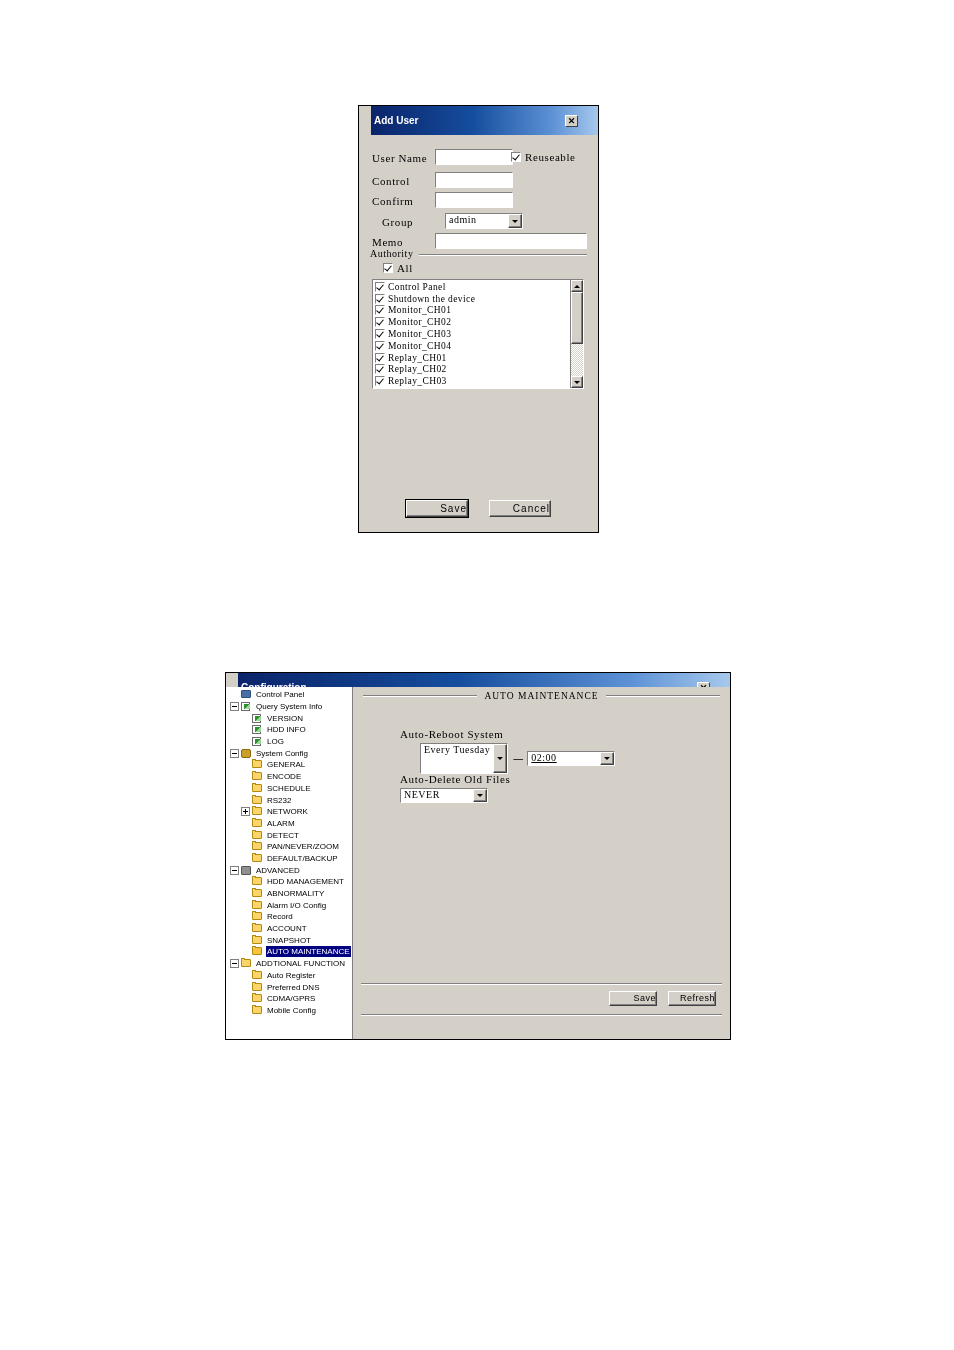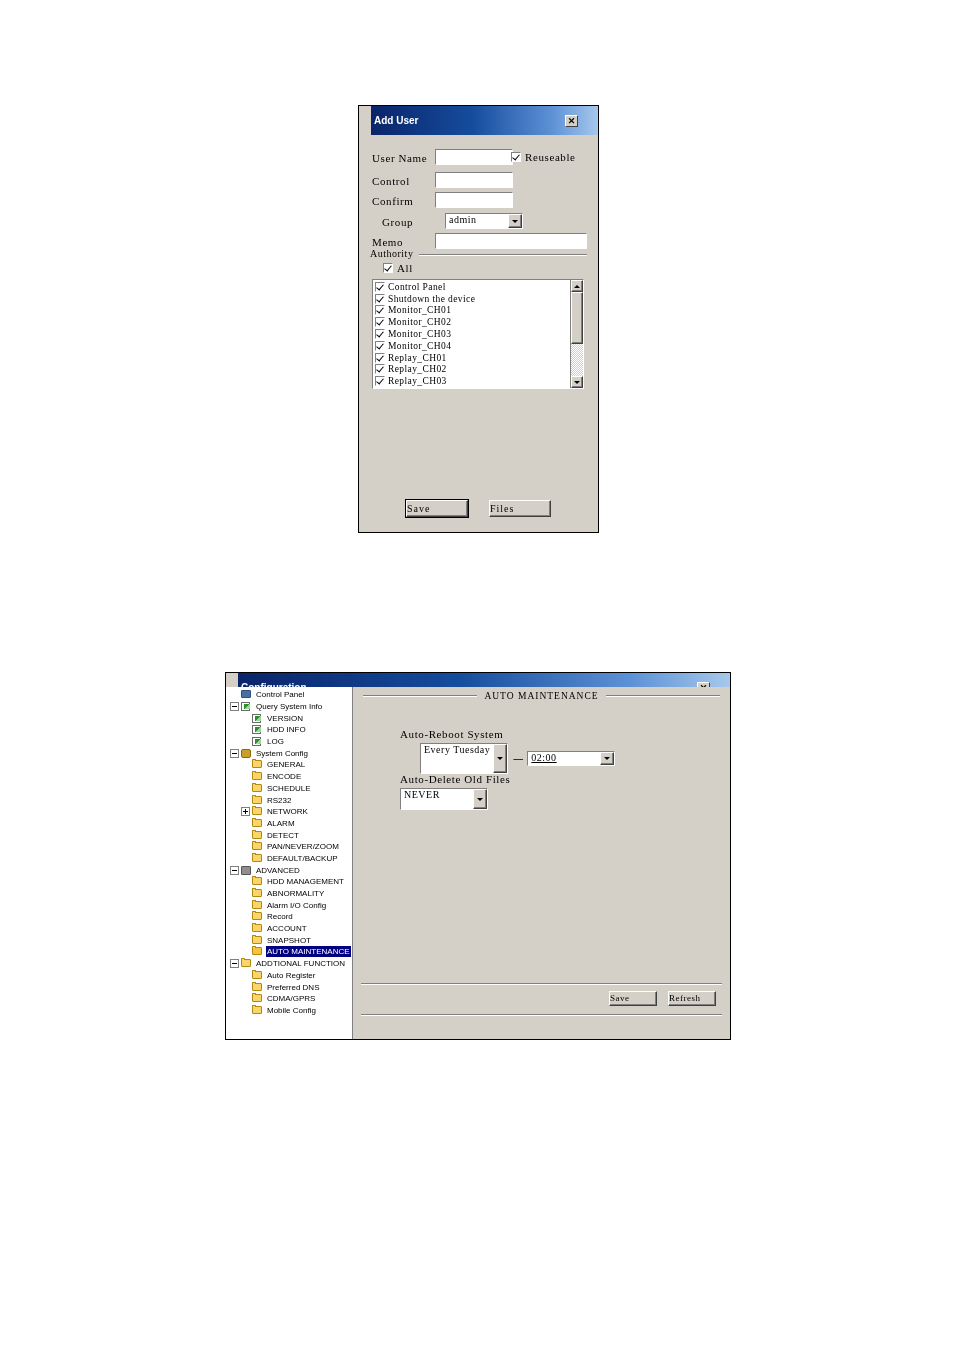--- a/index.html
+++ b/index.html
@@ -63,23 +63,23 @@
   }
   
   .btn {
     background: #d4d0c8;
     border-top: 1px solid #ffffff;
     border-left: 1px solid #ffffff;
     border-right: 1px solid #404040;
     border-bottom: 1px solid #404040;
     box-shadow: inset -1px -1px 0 #808080;
     box-sizing: border-box;
-    text-align: left;
+    text-align: right;
     color: #000000;
-    font-family: Liberation Serif, serif;
+    font-family: Liberation Sans, sans-serif;
     cursor: default;
   }
   .btn.default { outline: 1px solid #000000; outline-offset: 0px; }
 
   
   .lbl {
     font-family: "Liberation Serif", serif;
     font-size: 11px;
     color: #000000;
     letter-spacing: 0.6px;
@@ -518,21 +518,21 @@
           <div class="scroll-thumb"></div>
         </div>
         <div class="scroll-btn">
             <span class="tri-down"></span>
           </div>
       </div>
     </div>
 
     <div id="dialog-buttons">
       <div class="btn default">Save</div>
-      <div class="btn">Files</div>
+      <div class="btn">Cancel</div>
     </div>
 
   </div>
 </div>
 
 <div class="win" id="config-window">
   <div class="titlebar">
     <span class="titlebar-title">Configuration</span>
     <span class="closebtn">✕</span>
   </div>
@@ -787,21 +787,21 @@
             <span class="combo-text">02:00</span>
             <span class="combo-arrow">
                 <span class="tri-down"></span>
               </span>
           </div>
         </div>
       </div>
 
       <div class="content-group" style="left:47px; top:86px;">
         <span class="lbl">Auto-Delete Old Files</span>
-        <div class="combo" style="position:relative; width:88px; height:22px;">
+        <div class="combo" style="position:relative; width:88px; height:15px;">
           <span class="combo-text">NEVER</span>
           <span class="combo-arrow">
               <span class="tri-down"></span>
             </span>
         </div>
       </div>
 
       <div class="hrule" style="left:8px; right:8px; top:296px;"></div>
 
       <div id="config-buttons">

